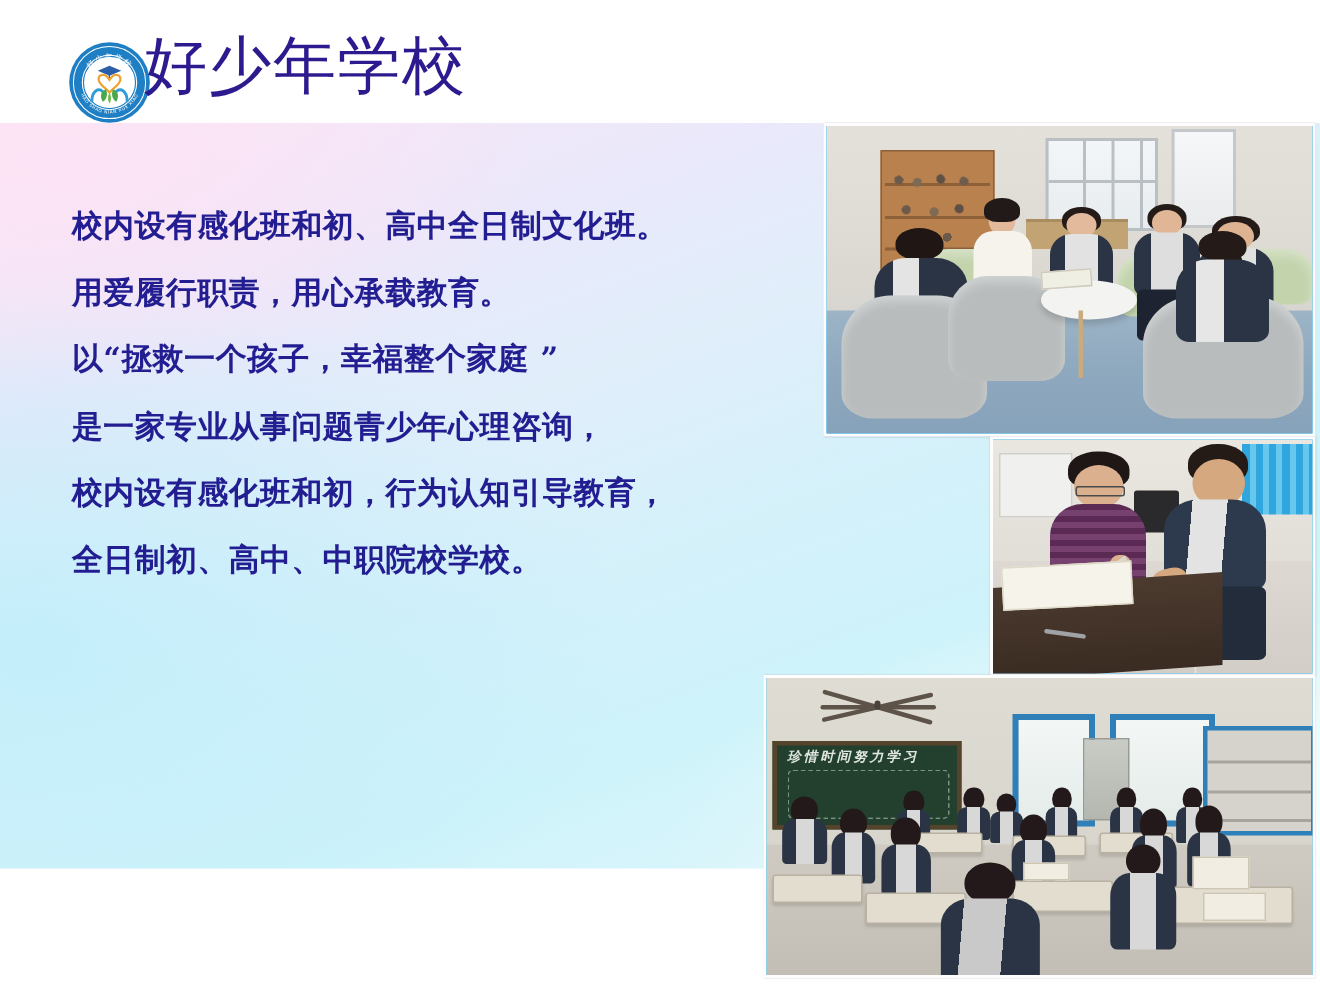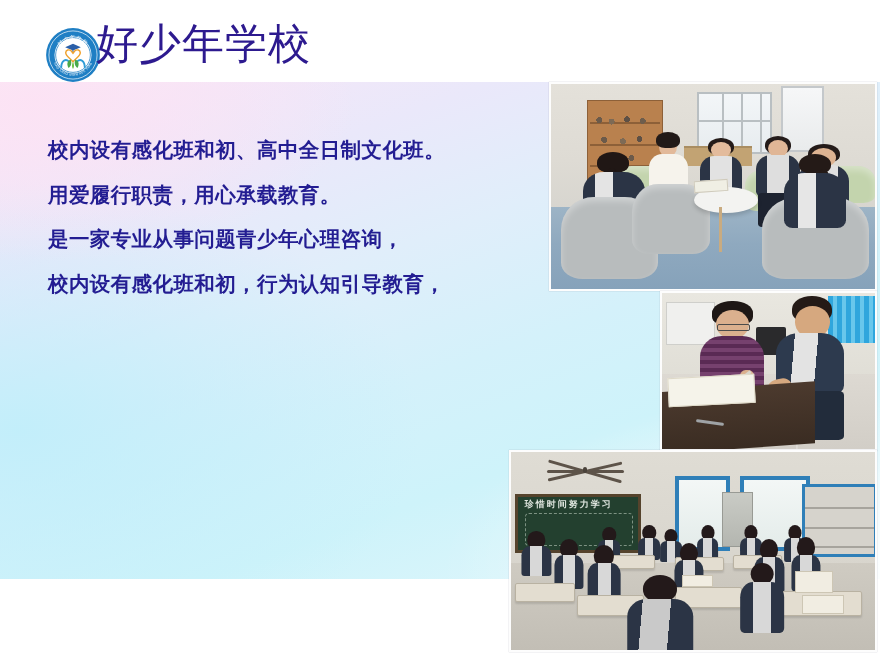--- a/index.html
+++ b/index.html
@@ -106,20 +106,21 @@
     padding: 2px;
     box-shadow: 0 0 1px rgba(120,120,150,0.5);
     overflow: hidden;
   }
   .photo .inner {
     position: relative;
     width: 100%;
     height: 100%;
     overflow: hidden;
     background: #0ea5e9;
+    font-style: italic;
   }
 
   #photo-counseling { left: 549px; top: 82px;  width: 324px; height: 205px; }
   #photo-tutoring   { left: 660px; top: 291px; width: 213px; height: 156px; }
   #photo-classroom  { left: 509px; top: 450px; width: 364px; height: 198px; }
 
   
   .p1-wall      { position:absolute; left:0; top:0; width:100%; height:62%;
                   background:linear-gradient(180deg,#e4e1da 0%,#dedbd4 60%,#d7d5cf 100%); }
   .p1-floor     { position:absolute; left:0; top:60%; width:100%; height:40%;
@@ -267,22 +268,24 @@
         <path d="M50 75 C 46 69, 50 62, 50 62 C 50 62, 54 69, 50 75 Z" fill="#6cbf45"></path>
       </svg>
     </div>
 
     <div class="title">好少年学校</div>
   </div>
 
   <div class="text-block">
     <div class="text-line">校内设有感化班和初、高中全日制文化班。</div>
     <div class="text-line">用爱履行职责，用心承载教育。</div>
+    <div class="text-line">以“拯救一个孩子，幸福整个家庭 ”</div>
     <div class="text-line">是一家专业从事问题青少年心理咨询，</div>
     <div class="text-line">校内设有感化班和初，行为认知引导教育，</div>
+    <div class="text-line">全日制初、高中、中职院校学校。</div>
   </div>
 
   <div class="photo" id="photo-counseling">
     <div class="inner">
       <div class="p1-wall"></div>
       <div class="p1-window"></div>
       <div class="p1-door"></div>
       <div class="p1-shelf">
           <i></i>
           <i></i>

